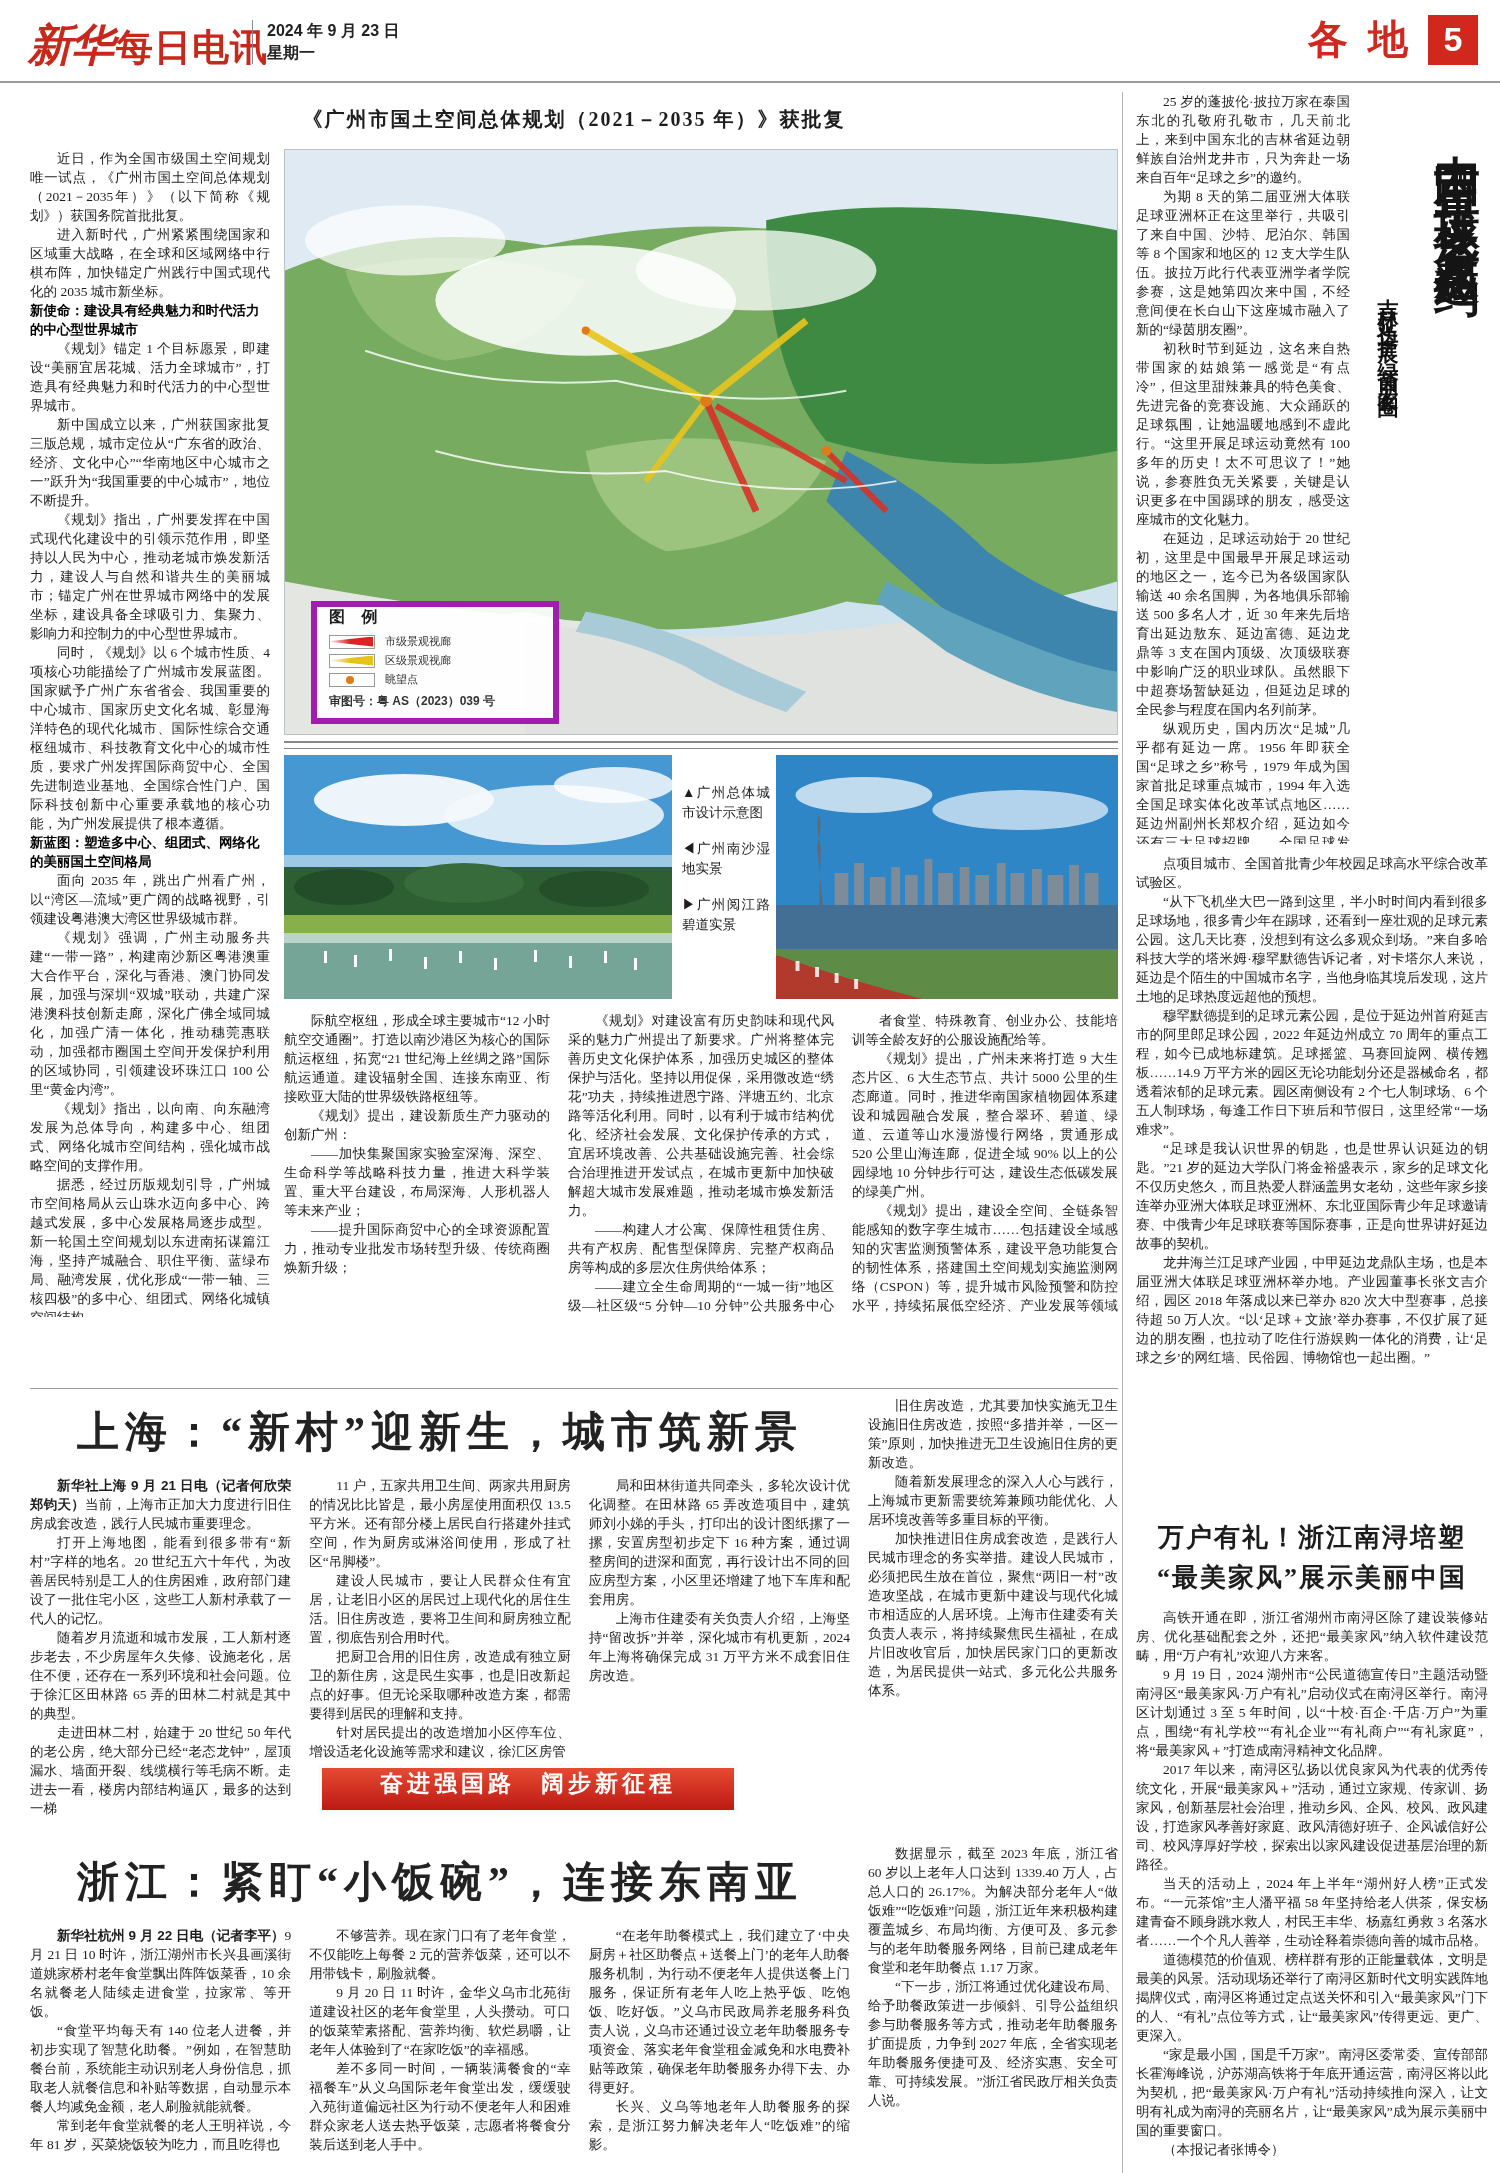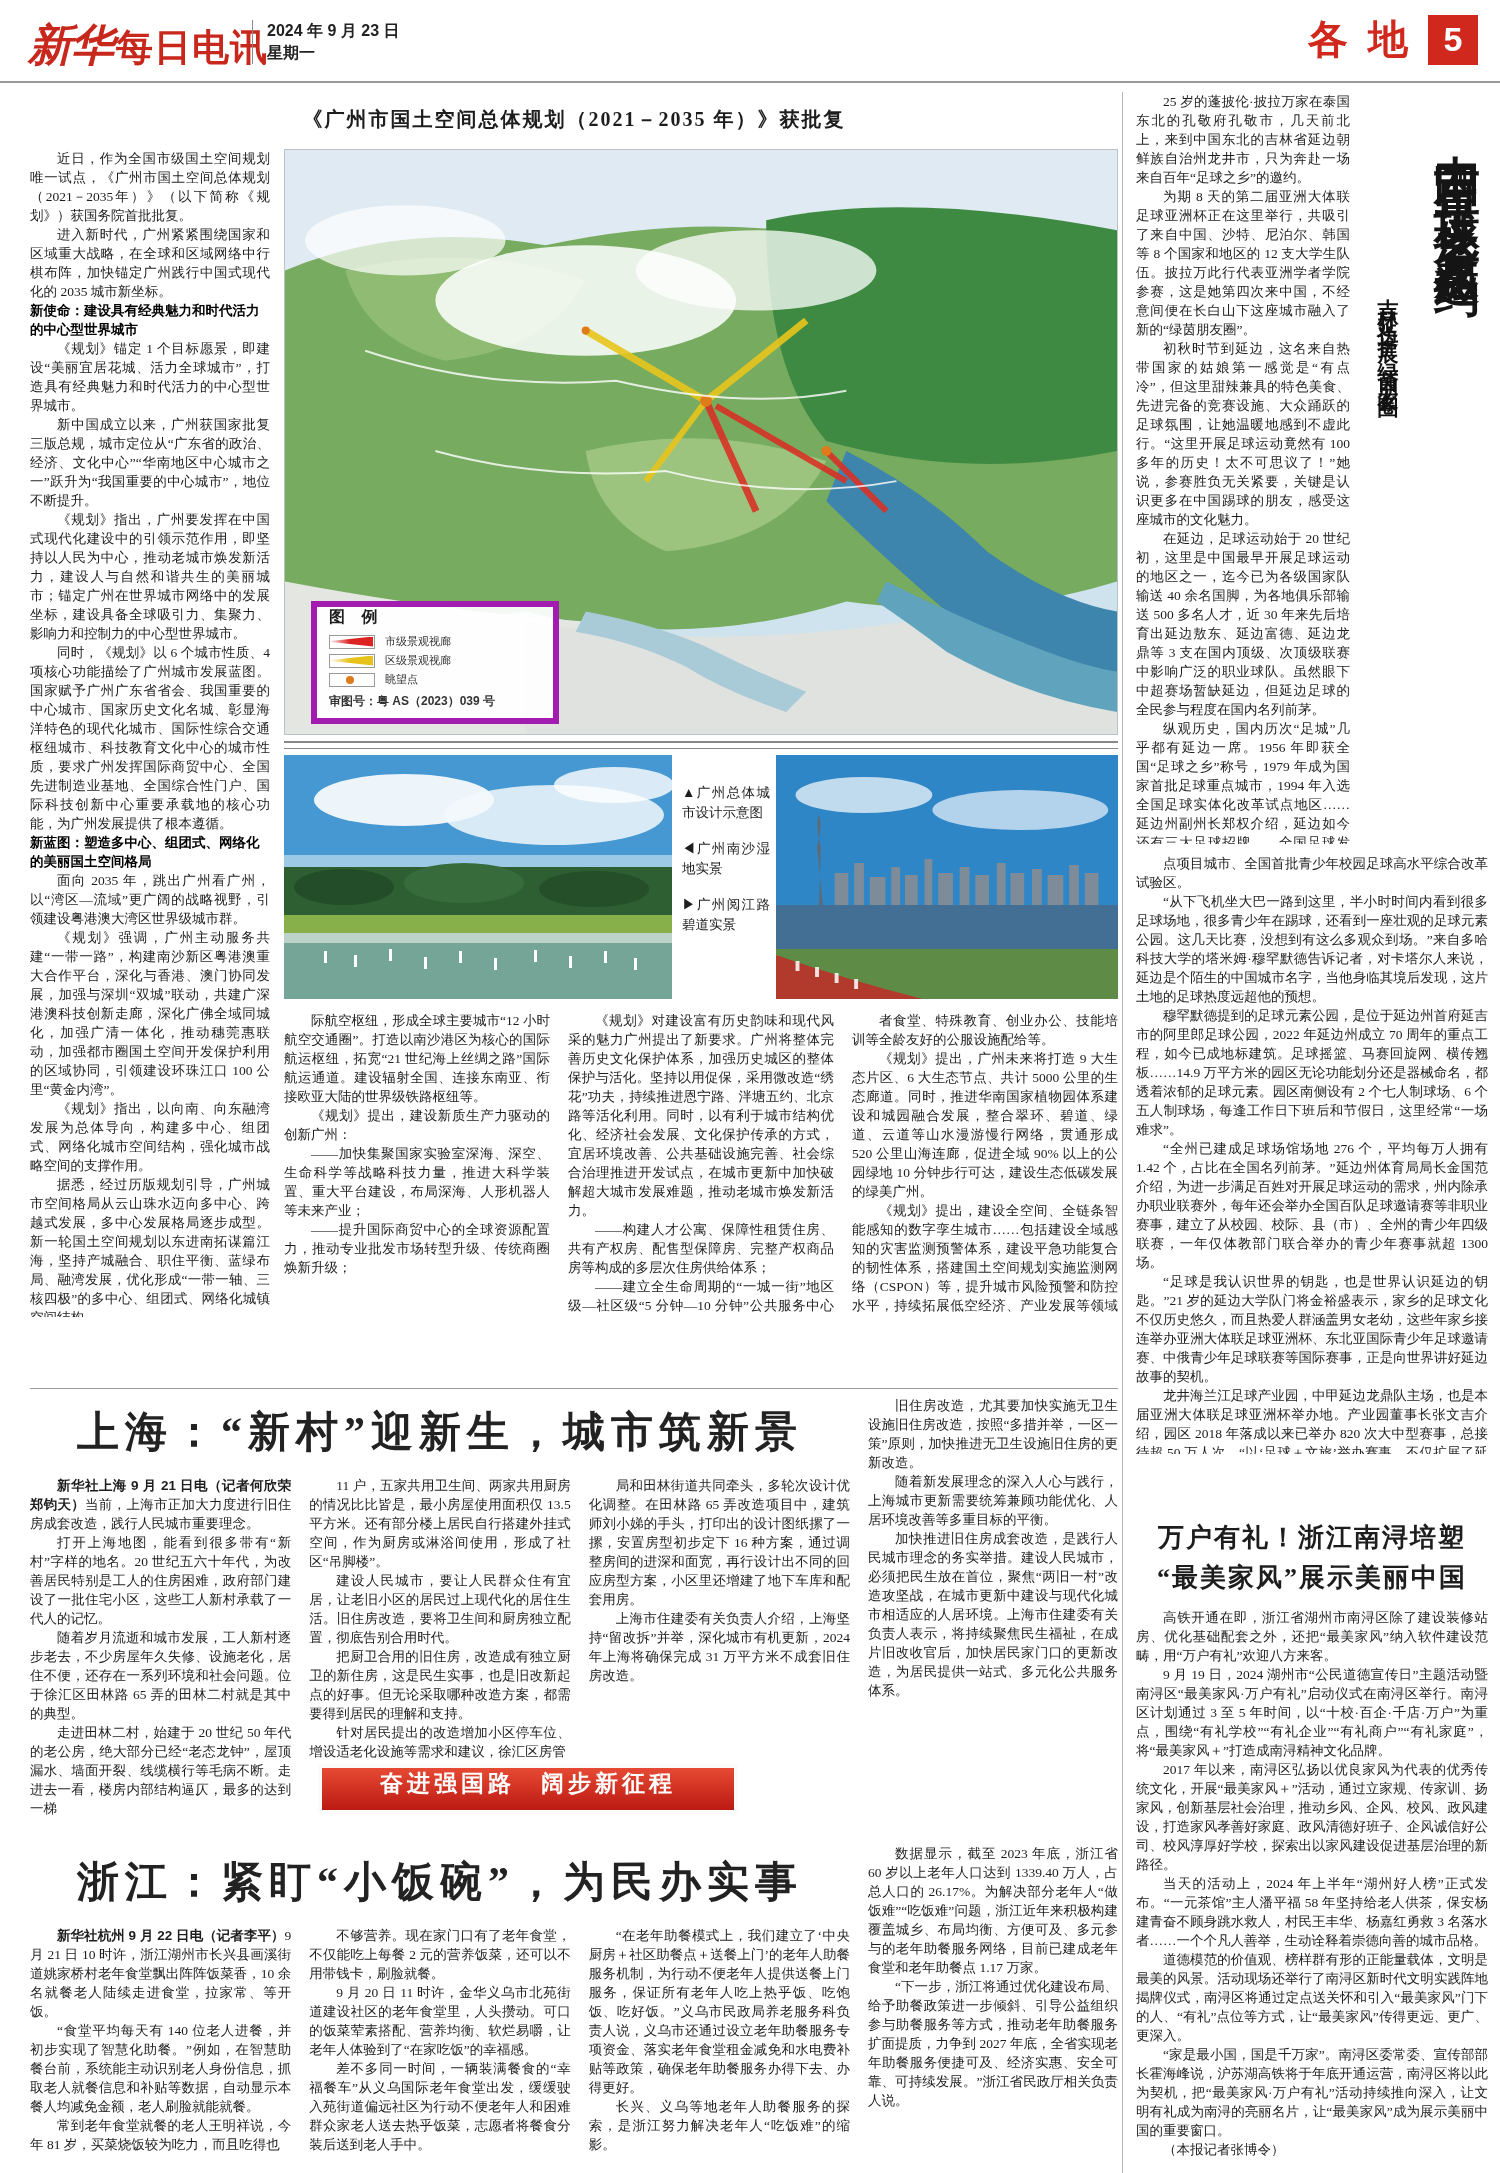--- a/index.html
+++ b/index.html
@@ -289,21 +289,20 @@
         <p>在延边，足球运动始于 20 世纪初，这里是中国最早开展足球运动的地区之一，迄今已为各级国家队输送 40 余名国脚，为各地俱乐部输送 500 多名人才，近 30 年来先后培育出延边敖东、延边富德、延边龙鼎等 3 支在国内顶级、次顶级联赛中影响广泛的职业球队。虽然眼下中超赛场暂缺延边，但延边足球的全民参与程度在国内名列前茅。</p>
         <p>纵观历史，国内历次“足城”几乎都有延边一席。1956 年即获全国“足球之乡”称号，1979 年成为国家首批足球重点城市，1994 年入选全国足球实体化改革试点地区……延边州副州长郑权介绍，延边如今还有三大足球招牌——全国足球发展重点城市、国家西部地区体教融合足球青训体系建设试</p>
       </div>
       <div class="fb-sub">吉林延边扩展『绿茵朋友圈』</div>
       <div class="fb-head">中国百年『足球之乡』发起邀约</div>
     </div>
     <div class="fb-wide tcol">
       <p>点项目城市、全国首批青少年校园足球高水平综合改革试验区。</p>
       <p>“从下飞机坐大巴一路到这里，半小时时间内看到很多足球场地，很多青少年在踢球，还看到一座壮观的足球元素公园。这几天比赛，没想到有这么多观众到场。”来自多哈科技大学的塔米姆·穆罕默德告诉记者，对卡塔尔人来说，延边是个陌生的中国城市名字，当他身临其境后发现，这片土地的足球热度远超他的预想。</p>
       <p>穆罕默德提到的足球元素公园，是位于延边州首府延吉市的阿里郎足球公园，2022 年延边州成立 70 周年的重点工程，如今已成地标建筑。足球摇篮、马赛回旋网、横传翘板……14.9 万平方米的园区无论功能划分还是器械命名，都透着浓郁的足球元素。园区南侧设有 2 个七人制球场、6 个五人制球场，每逢工作日下班后和节假日，这里经常“一场难求”。</p>
-      <p>“全州已建成足球场馆场地 276 个，平均每万人拥有 1.42 个，占比在全国名列前茅。”延边州体育局局长金国范介绍，为进一步满足百姓对开展足球运动的需求，州内除承办职业联赛外，每年还会举办全国百队足球邀请赛等非职业赛事，建立了从校园、校际、县（市）、全州的青少年四级联赛，一年仅体教部门联合举办的青少年赛事就超 1300 场。</p>
       <p>“足球是我认识世界的钥匙，也是世界认识延边的钥匙。”21 岁的延边大学队门将金裕盛表示，家乡的足球文化不仅历史悠久，而且热爱人群涵盖男女老幼，这些年家乡接连举办亚洲大体联足球亚洲杯、东北亚国际青少年足球邀请赛、中俄青少年足球联赛等国际赛事，正是向世界讲好延边故事的契机。</p>
       <p>龙井海兰江足球产业园，中甲延边龙鼎队主场，也是本届亚洲大体联足球亚洲杯举办地。产业园董事长张文吉介绍，园区 2018 年落成以来已举办 820 次大中型赛事，总接待超 50 万人次。“以‘足球＋文旅’举办赛事，不仅扩展了延边的朋友圈，也拉动了吃住行游娱购一体化的消费，让‘足球之乡’的网红墙、民俗园、博物馆也一起出圈。”</p>
 
     </div>
   </div>
 
   <div id="wh">
     <div class="wh-h">
       <div>万户有礼！浙江南浔培塑</div>
       <div>“最美家风”展示美丽中国</div>
@@ -348,21 +347,21 @@
     </div>
   </div>
 
   <div class="banner">
     <span>奋进强国路</span>
     <span>阔步新征程</span>
   </div>
 
   <div id="zj">
     <div class="zj-left">
-      <h2 class="zj-h1">浙江：紧盯“小饭碗”，为民办实事</h2>
+      <h2 class="zj-h1">浙江：紧盯“小饭碗”，连接东南亚</h2>
       <div class="zj-cols">
         <div class="tcol">
           <p class="lead"><b>新华社杭州 9 月 22 日电（记者李平）</b><span>9 月 21 日 10 时许，浙江湖州市长兴县画溪街道姚家桥村老年食堂飘出阵阵饭菜香，10 余名就餐老人陆续走进食堂，拉家常、等开饭。</span></p>
           <p>“食堂平均每天有 140 位老人进餐，并初步实现了智慧化助餐。”例如，在智慧助餐台前，系统能主动识别老人身份信息，抓取老人就餐信息和补贴等数据，自动显示本餐人均减免金额，老人刷脸就能就餐。</p>
           <p>常到老年食堂就餐的老人王明祥说，今年 81 岁，买菜烧饭较为吃力，而且吃得也</p>
         </div>
         <div class="tcol">
           <p>不够营养。现在家门口有了老年食堂，不仅能吃上每餐 2 元的营养饭菜，还可以不用带钱卡，刷脸就餐。</p>
           <p>9 月 20 日 11 时许，金华义乌市北苑街道建设社区的老年食堂里，人头攒动。可口的饭菜荤素搭配、营养均衡、软烂易嚼，让老年人体验到了“在家吃饭”的幸福感。</p>
           <p>差不多同一时间，一辆装满餐食的“幸福餐车”从义乌国际老年食堂出发，缓缓驶入苑街道偏远社区为行动不便老年人和困难群众家老人送去热乎饭菜，志愿者将餐食分装后送到老人手中。</p>

